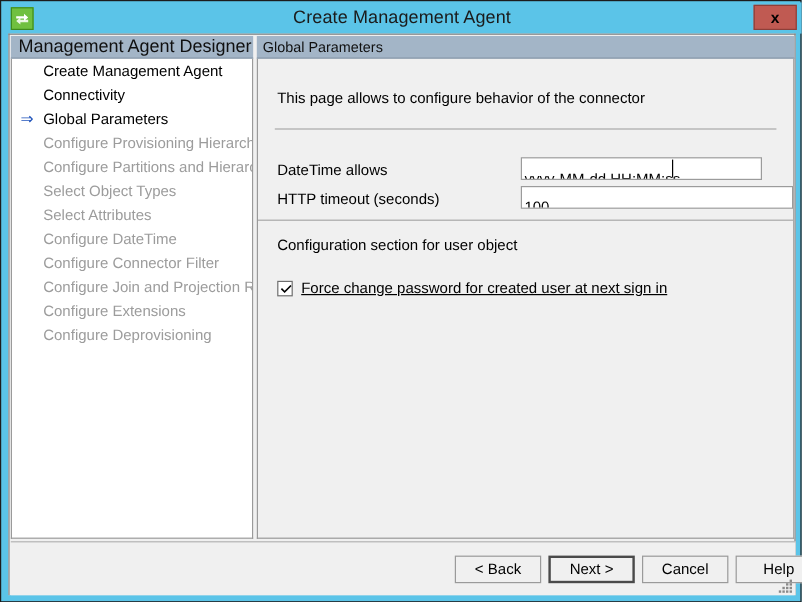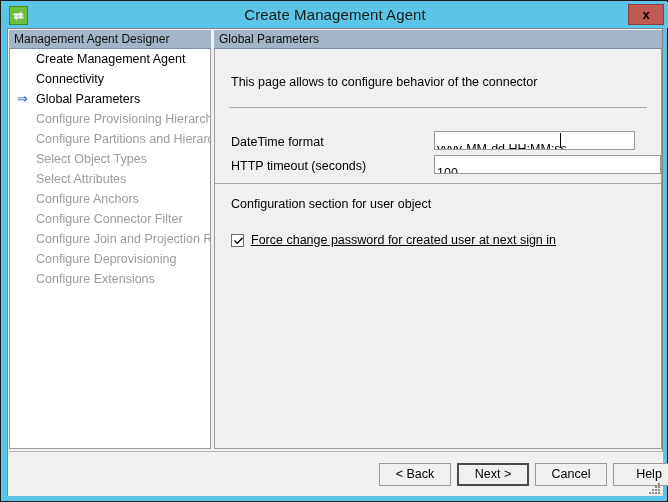--- a/index.html
+++ b/index.html
@@ -85,24 +85,25 @@
     background: #ffffff;
     box-sizing: border-box;
   }
   #sidebar-header {
     position: absolute;
     left: 0; top: 0;
     width: 202px; height: 19px;
     background: #a3b5c7;
     box-sizing: border-box;
     border-bottom: 1px solid #7d8fa1;
-    font-size: 12px;
+    font-size: 15px;
     color: #101010;
     line-height: 18px;
     padding-left: 5px;
+    text-align: center;
   }
   #sidebar-list {
     position: absolute;
     left: 0; top: 19px;
     width: 202px; height: 400px;
     background: #ffffff;
     box-sizing: border-box;
     border: 1px solid #9a9a9a;
     border-top: none;
     overflow: hidden;
@@ -293,37 +294,37 @@
     <div id="sidebar">
       <div id="sidebar-header">Management Agent Designer</div>
       <div id="sidebar-list">
           <div class="side-item"><span>Create Management Agent</span></div>
           <div class="side-item"><span>Connectivity</span></div>
           <div class="side-item"><span class="side-arrow">⇒</span><span>Global Parameters</span></div>
           <div class="side-item disabled"><span>Configure Provisioning Hierarchy</span></div>
           <div class="side-item disabled"><span>Configure Partitions and Hierarchies</span></div>
           <div class="side-item disabled"><span>Select Object Types</span></div>
           <div class="side-item disabled"><span>Select Attributes</span></div>
-          <div class="side-item disabled"><span>Configure Anchors</span></div>
+          <div class="side-item disabled"><span>Configure DateTime</span></div>
           <div class="side-item disabled"><span>Configure Connector Filter</span></div>
           <div class="side-item disabled"><span>Configure Join and Projection Rules</span></div>
+          <div class="side-item disabled"><span>Configure Extensions</span></div>
           <div class="side-item disabled"><span>Configure Deprovisioning</span></div>
-          <div class="side-item disabled"><span>Configure Extensions</span></div>
         </div>
     </div>
 
     <div id="main">
       <div id="main-header">Global Parameters</div>
       <div id="main-body">
 
         <div class="intro-text">This page allows to configure behavior of the connector</div>
 
         <div class="hr" id="hr1"></div>
 
-        <div class="field-label" id="label-datetime">DateTime format</div>
+        <div class="field-label" id="label-datetime">DateTime allows</div>
         <input class="text-input" id="input-datetime" type="text" value="yyyy-MM-dd HH:MM:ss" style="">
         <div class="caret"></div>
 
         <div class="field-label" id="label-timeout">HTTP timeout (seconds)</div>
         <input class="text-input" id="input-timeout" type="text" value="100" style="">
 
         <div class="hr" id="hr2"></div>
 
         <div id="config-section-label">Configuration section for user object</div>
 

